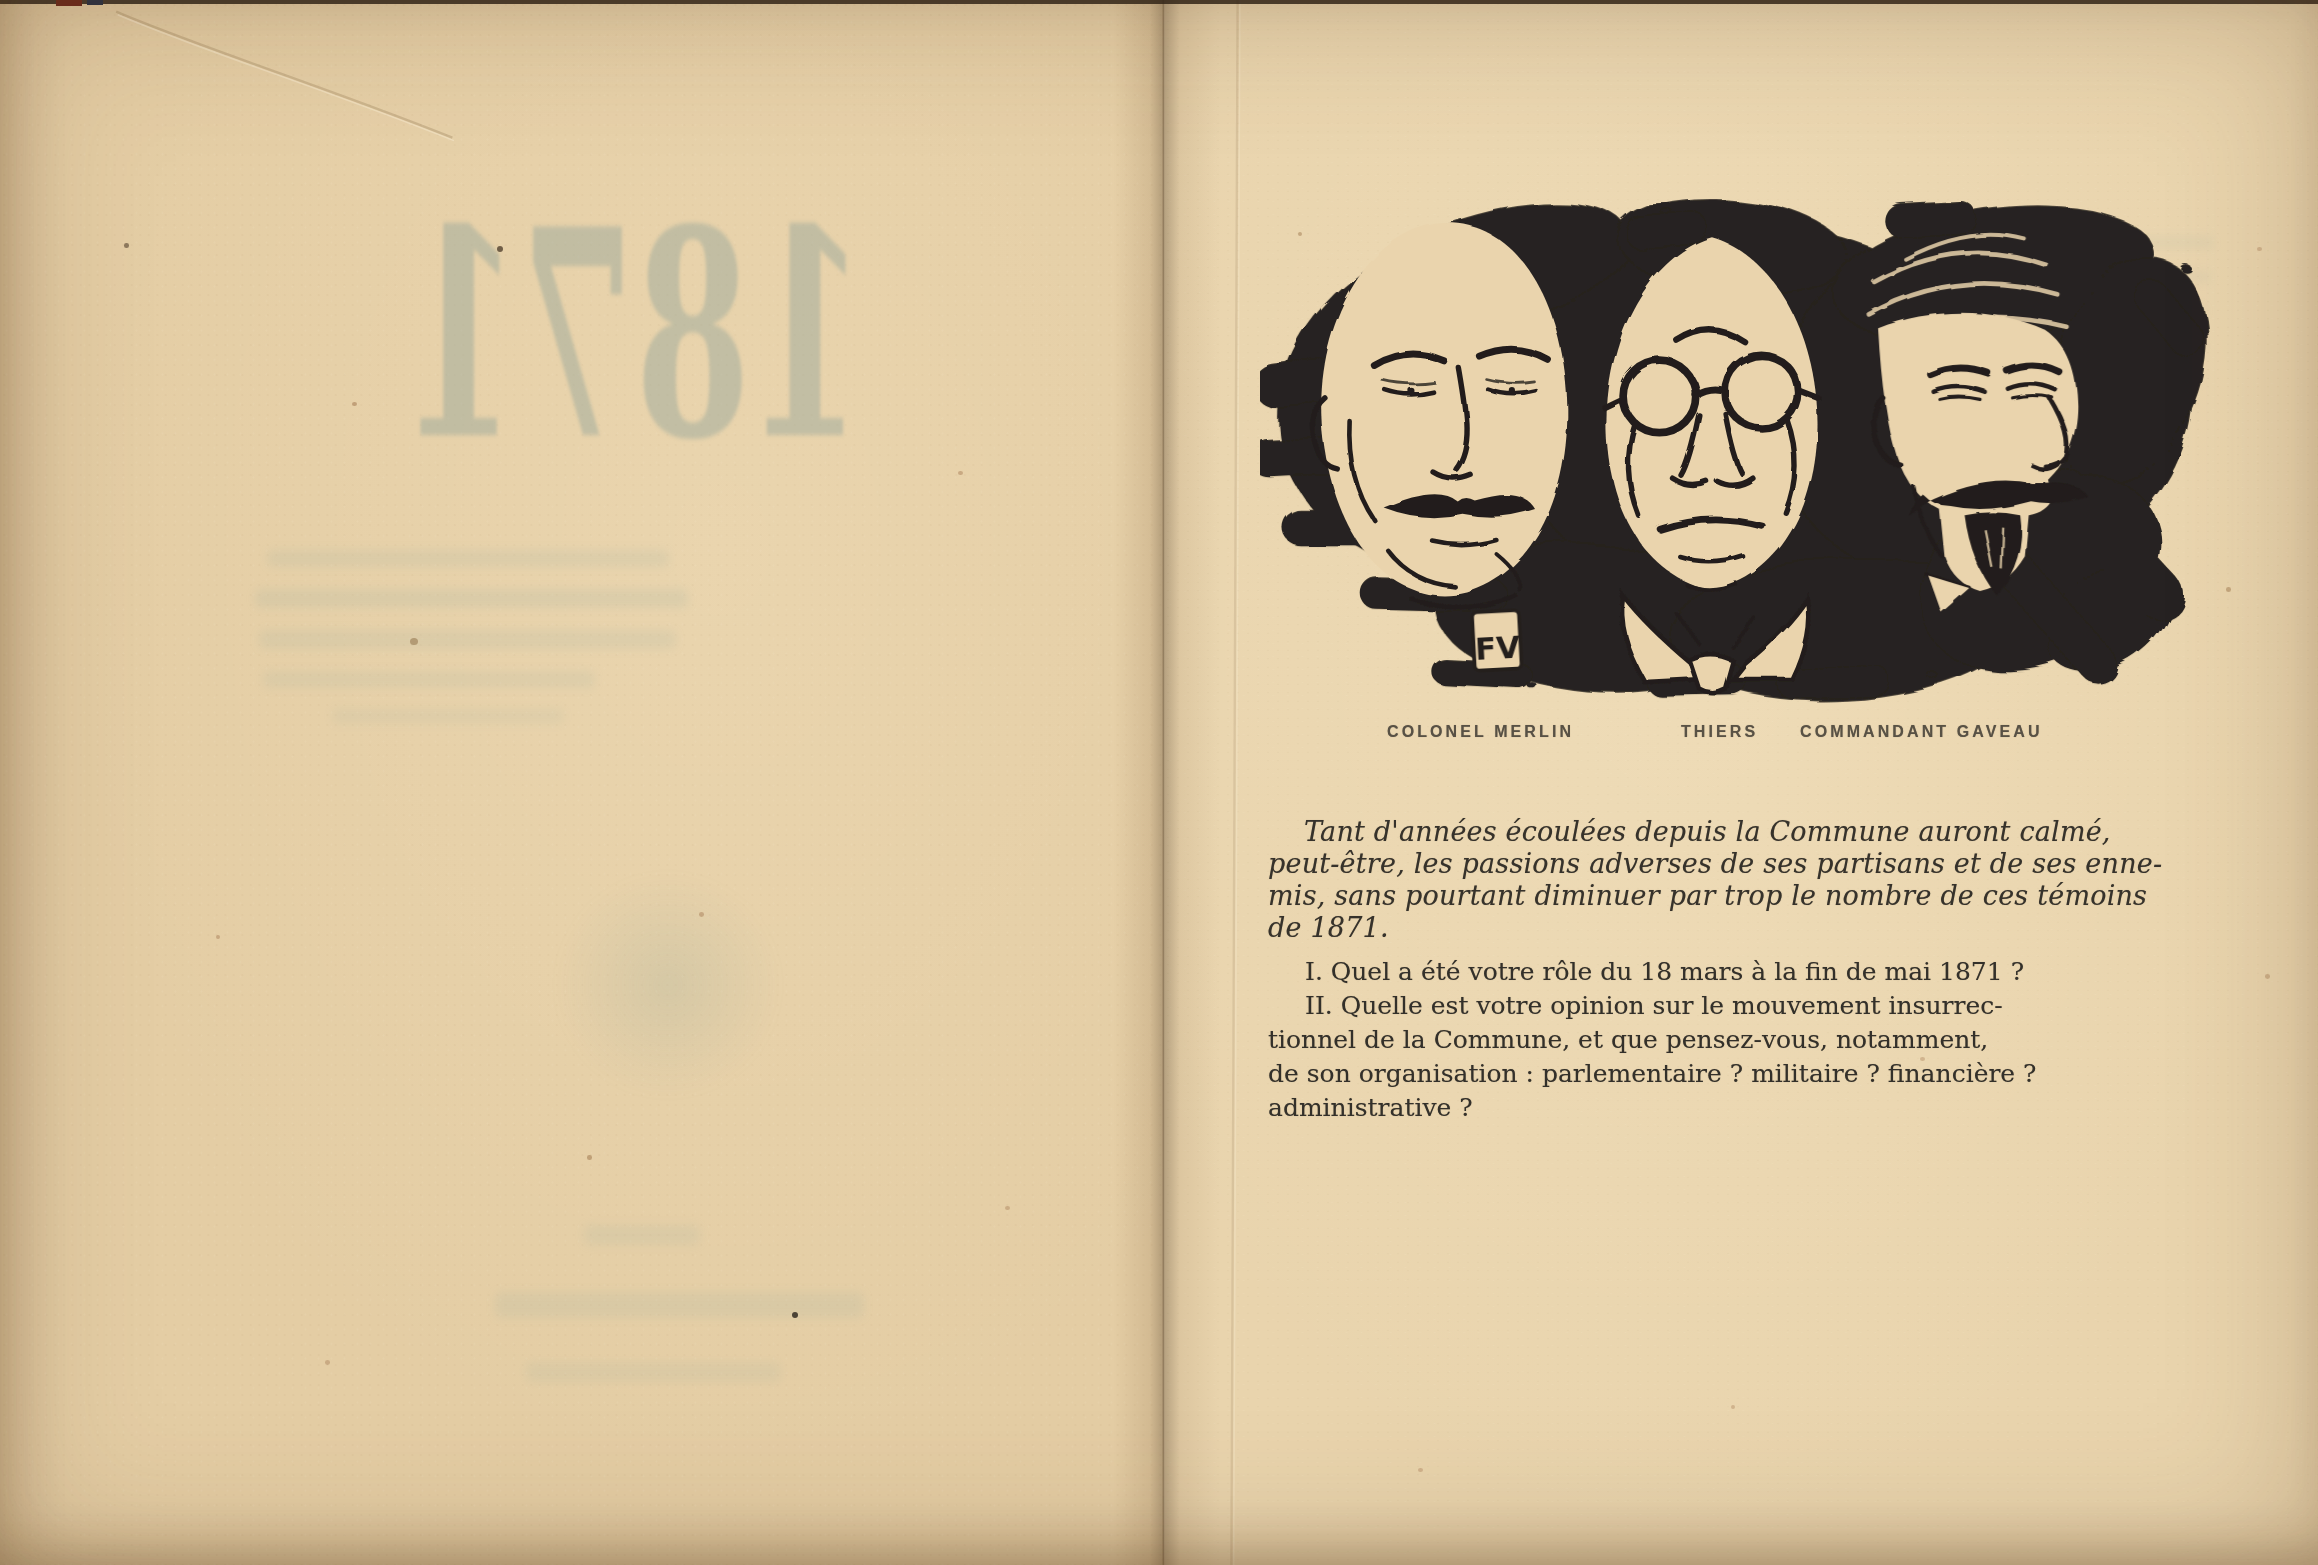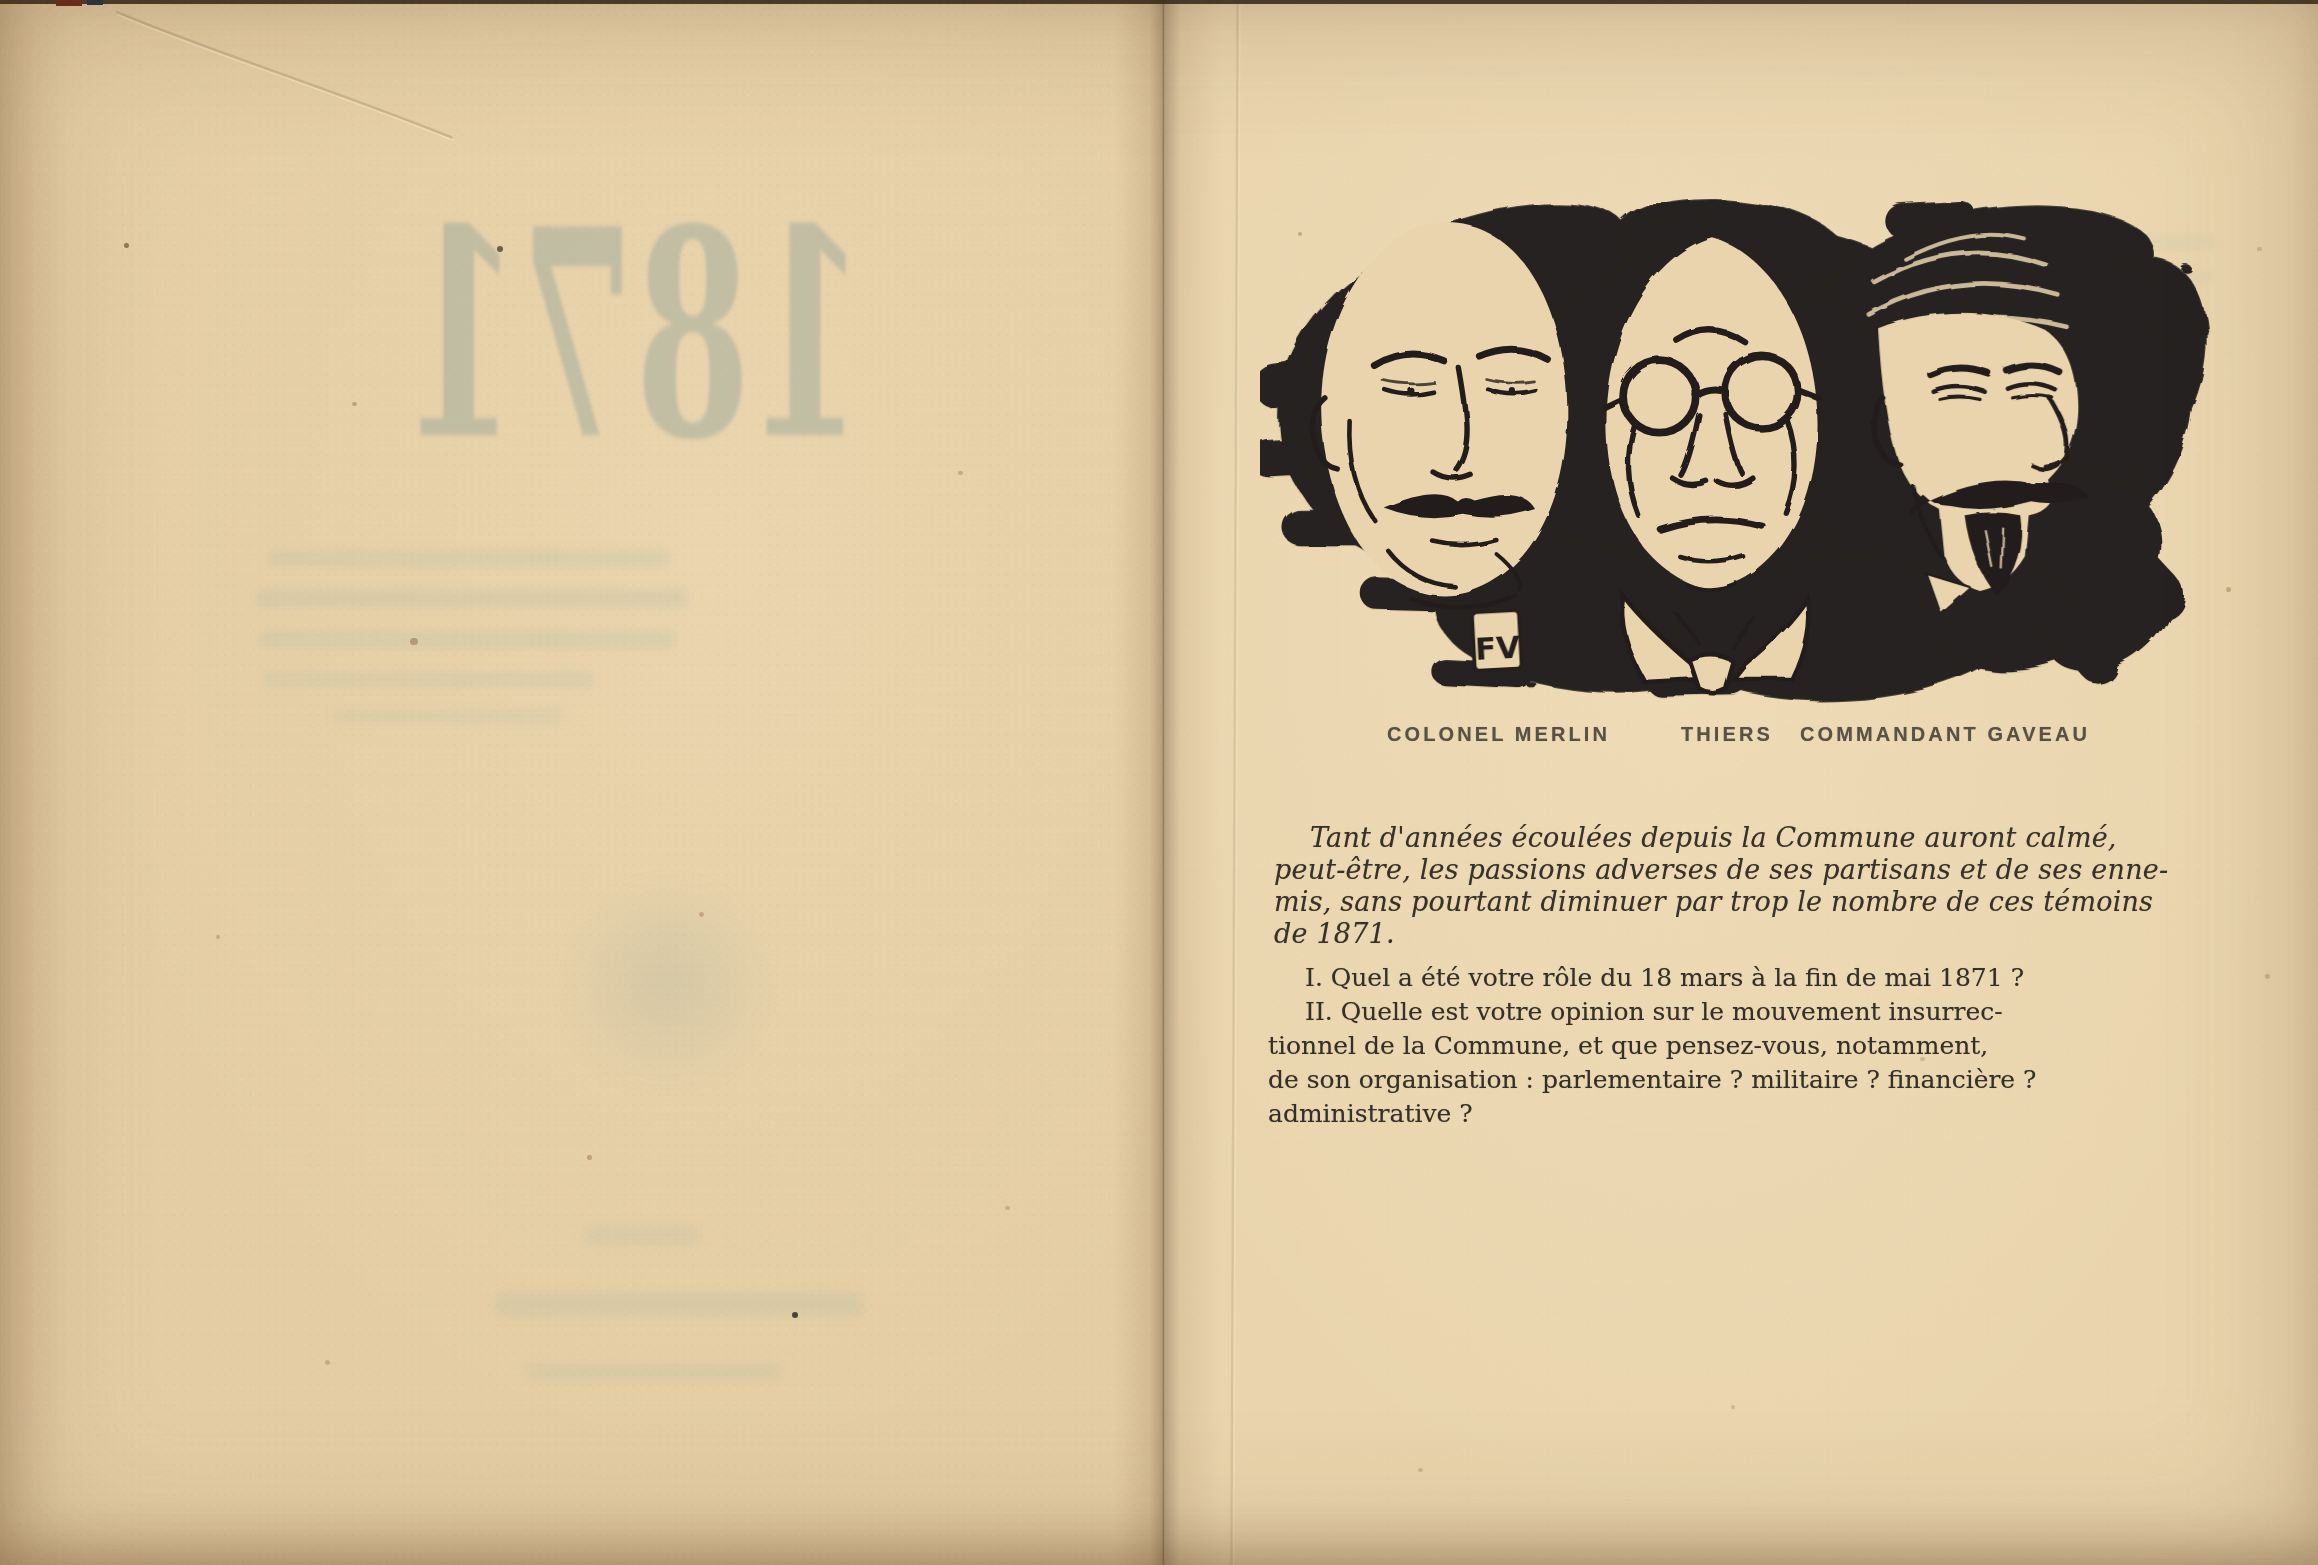--- a/index.html
+++ b/index.html
@@ -36,27 +36,27 @@
   .ghost-year{left:255px;top:224px;width:773px;height:220px;line-height:220px;
     text-align:center;font-weight:bold;font-size:286px;font-family:"DejaVu Serif",serif;
     color:rgba(152,168,155,.48);transform:scaleX(-0.58);filter:blur(2.3px);}
   .ghost-stripe{background:rgba(158,176,158,.30);filter:blur(4.6px);border-radius:6.2px;}
   .ghost-blob{background:radial-gradient(ellipse at center, rgba(150,168,152,.22), rgba(0,0,0,0) 70%);
     filter:blur(7.7px);}
   
   .plate{position:absolute;left:1260px;top:166px;width:958px;height:541px;z-index:2;}
   
   .caption{position:absolute;top:723px;z-index:3;font-family:"Liberation Sans",sans-serif;
-    font-weight:700;font-size:20px;letter-spacing:3.1px;color:#3f3a32;opacity:.85;
+    font-weight:700;font-size:16px;letter-spacing:3.1px;color:#3f3a32;opacity:.85;
     text-shadow:0 0 0.8px rgba(60,55,45,.55);white-space:nowrap;}
   
   .textblock{position:absolute;left:1268px;top:816px;width:912px;z-index:3;color:#36322b;
     text-shadow:0 0 0.8px rgba(70,60,45,.40);}
   .para{font-style:italic;font-size:27px;line-height:32px;letter-spacing:0.2px;
-    margin:6px;white-space:pre-line;text-indent:36px;}
+    margin:0;white-space:pre-line;text-indent:36px;}
   .quest{font-style:normal;font-size:25px;line-height:34px;margin:0;white-space:pre-line;
     text-indent:37px;color:#33302a;}
   .quest-first{margin-top:10.8px;}
   
   .spot{position:absolute;border-radius:50%;z-index:3;pointer-events:none;}
   .crease-svg{position:absolute;left:0;top:0;width:2319px;height:1565px;z-index:5;pointer-events:none;}
 </style>
 </head>
 <body>
 

